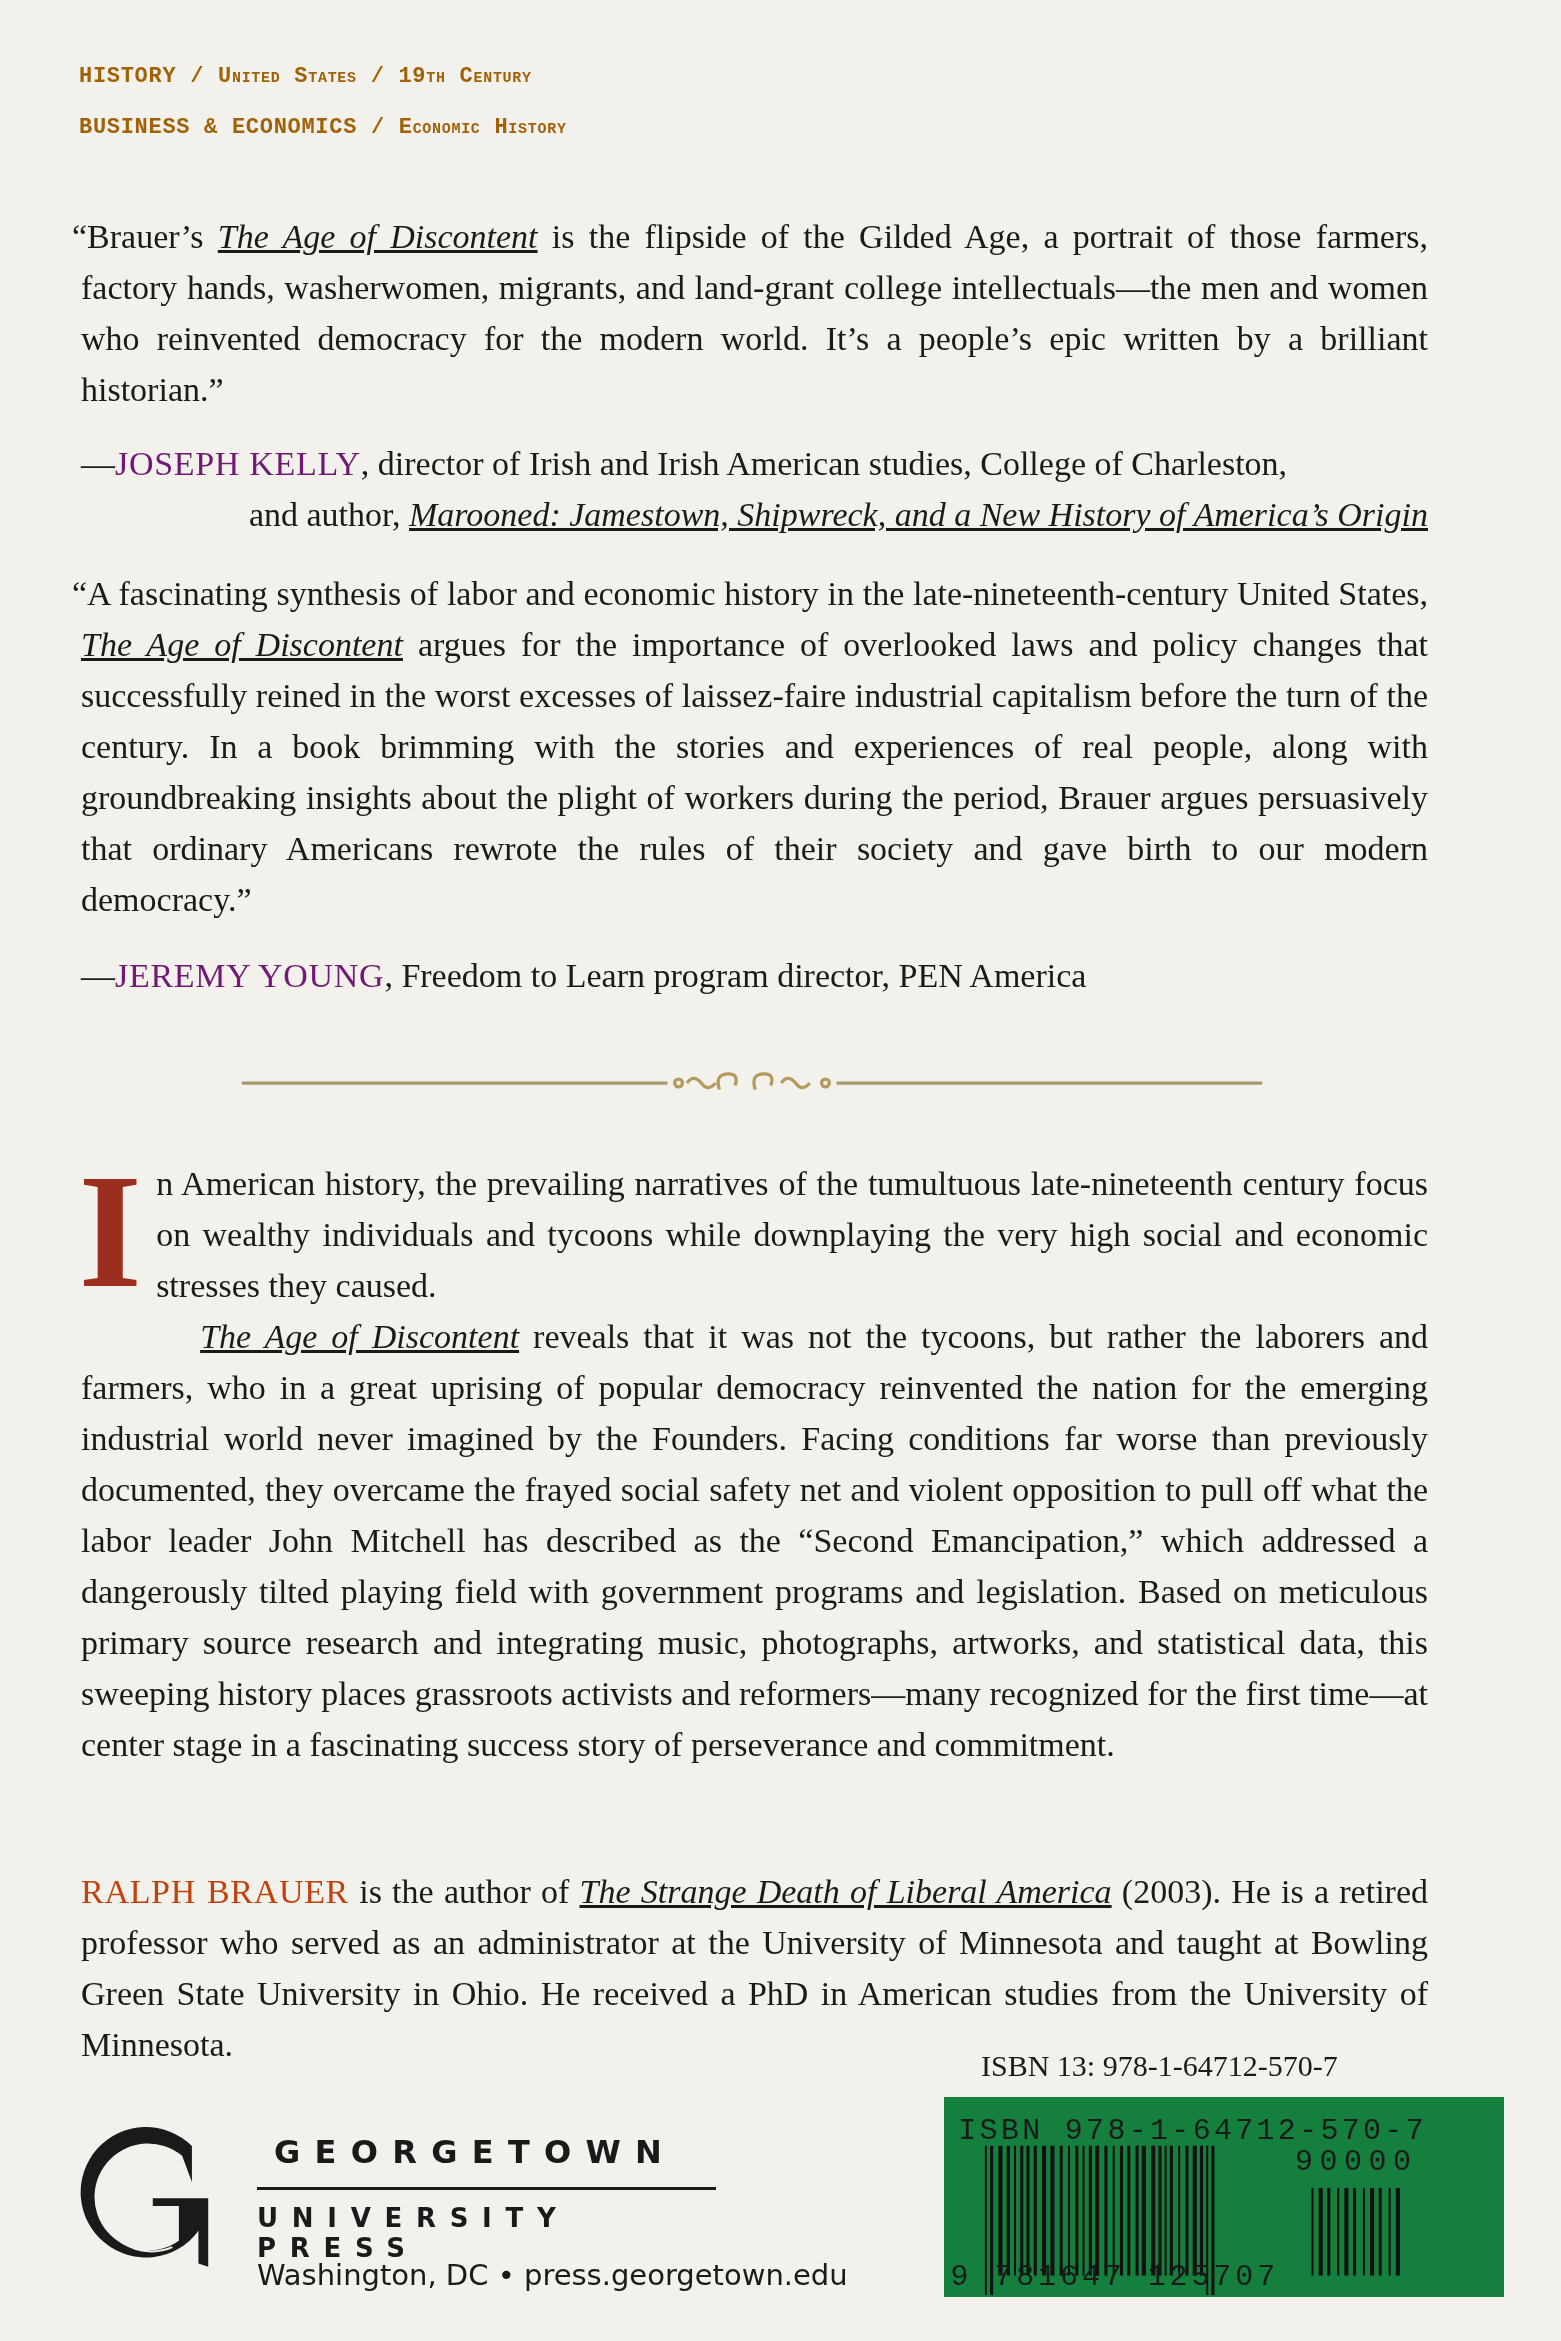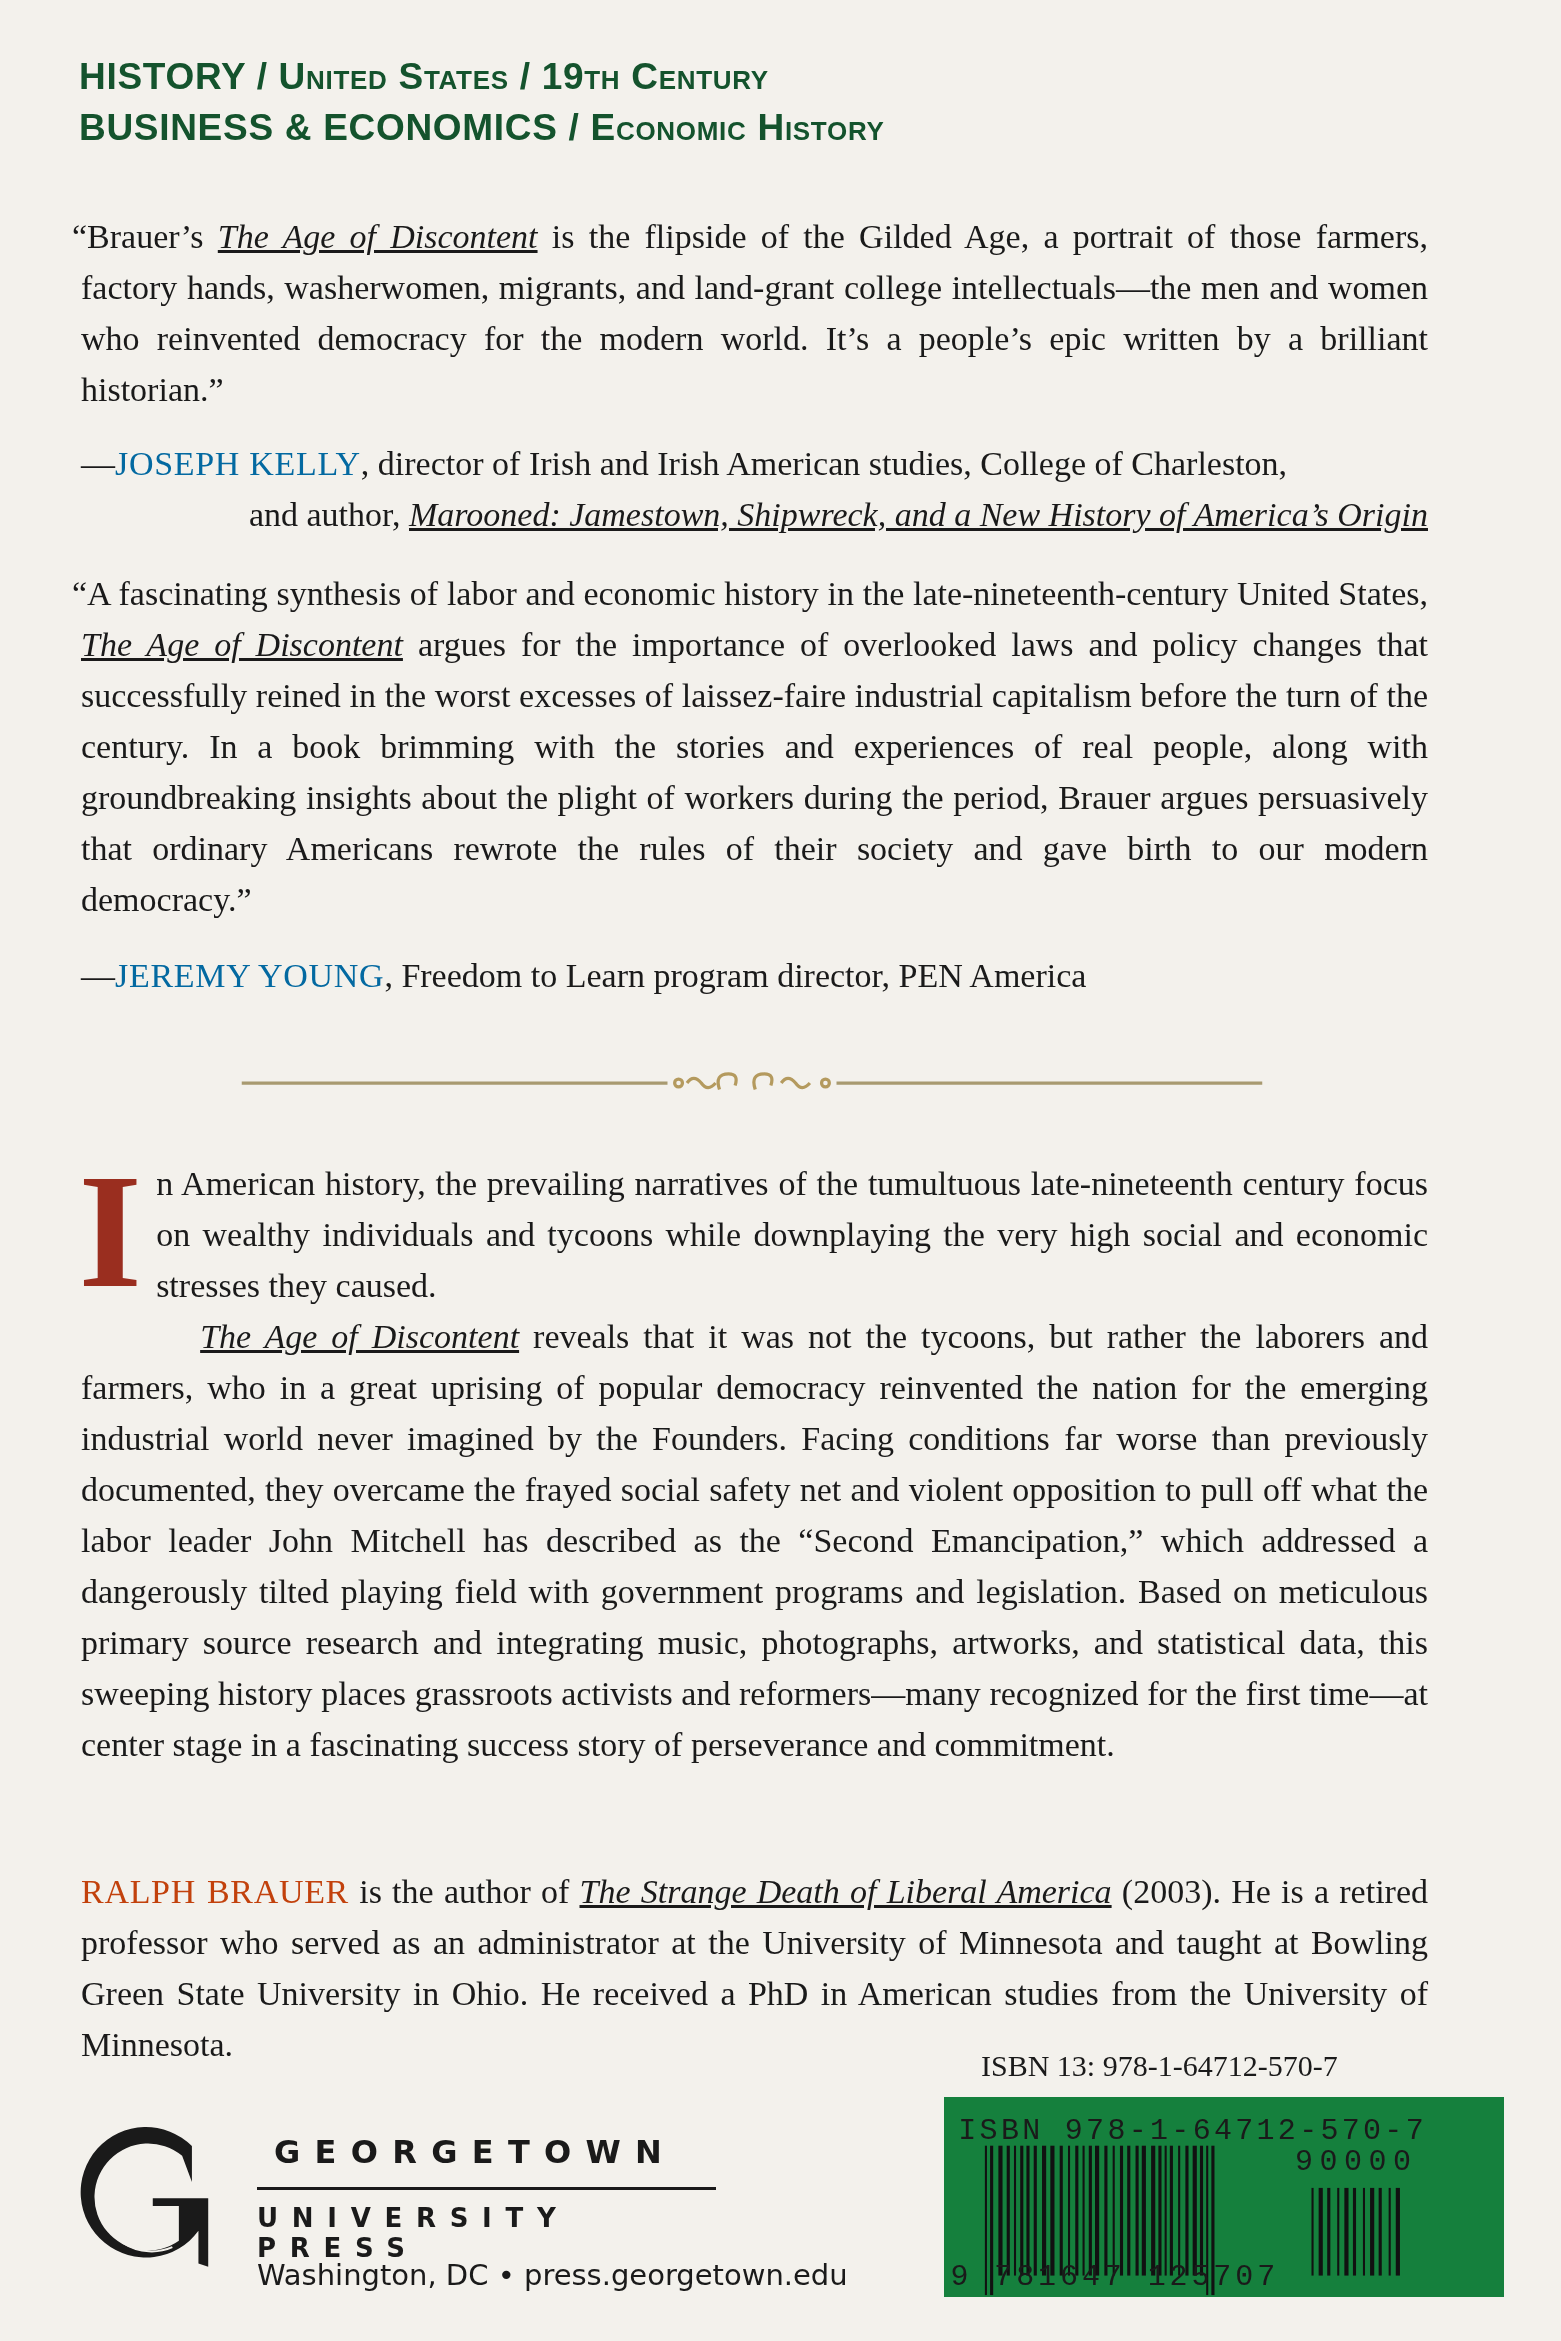--- a/index.html
+++ b/index.html
@@ -1,25 +1,25 @@
 <!DOCTYPE html>
 <html style="font-size:10.4px"><head>
 <meta charset="utf-8">
 <style>
   html, body { margin:0; padding:0; }
   body {
     width:1562px; height:2342px; background:#f3f1ec; position:relative; overflow:hidden;
     font-family:"Liberation Serif", "DejaVu Serif", serif; color:#1a1a1a;
   }
-  .cats { position:absolute; left:79px; top:51px; font-family:Liberation Sans, sans-serif; font-weight:bold; color:#14532d; font-size:37px; line-height:51px; letter-spacing:0.7px; }
+  .cats { position:absolute; left:79px; top:51px; font-family:Liberation Mono, monospace; font-weight:bold; color:#a16207; font-size:22px; line-height:51px; letter-spacing:0.7px; }
   .cats .sc { font-variant: small-caps; }
   .quote { position:absolute; left:81px; width:1347px; font-size:34px; line-height:51px; text-align:justify; }
   .quote p { margin:0; text-indent:-9px; }
   .attr { position:absolute; left:81px; width:1347px; font-size:34px; line-height:51px; }
-  .attr .name { color:#0369a1; letter-spacing:0.7px; }
+  .attr .name { color:#701a75; letter-spacing:0.7px; }
   .attr .second { padding-left:23px; display:block;text-align:right; }
   em { font-style:italic;text-decoration:underline; }
   .divider { position:absolute; left:241px; top:1070px; width:1022px; height:26px; }
   .body { position:absolute; left:81px; top:1158px; width:1347px; font-size:34px; line-height:51px; text-align:justify; }
   .body p { margin:0; }
   .dropcap { float:left; color:#9a2e1f; font-size:163px; line-height:130px; height:146px; margin:7.8px 14.3px 0 -2.6px; font-weight:bold; font-family:"Liberation Serif", serif; }
   .indent { text-indent:44px; }
   .bio { position:absolute; left:81px; top:1866px; width:1347px; font-size:34px; line-height:51px; text-align:justify; }
   .bio .name { color:#c2410c; letter-spacing:0.7px; }
   .isbn-text { position:absolute; left:981px; top:2049px; font-size:30px; }

